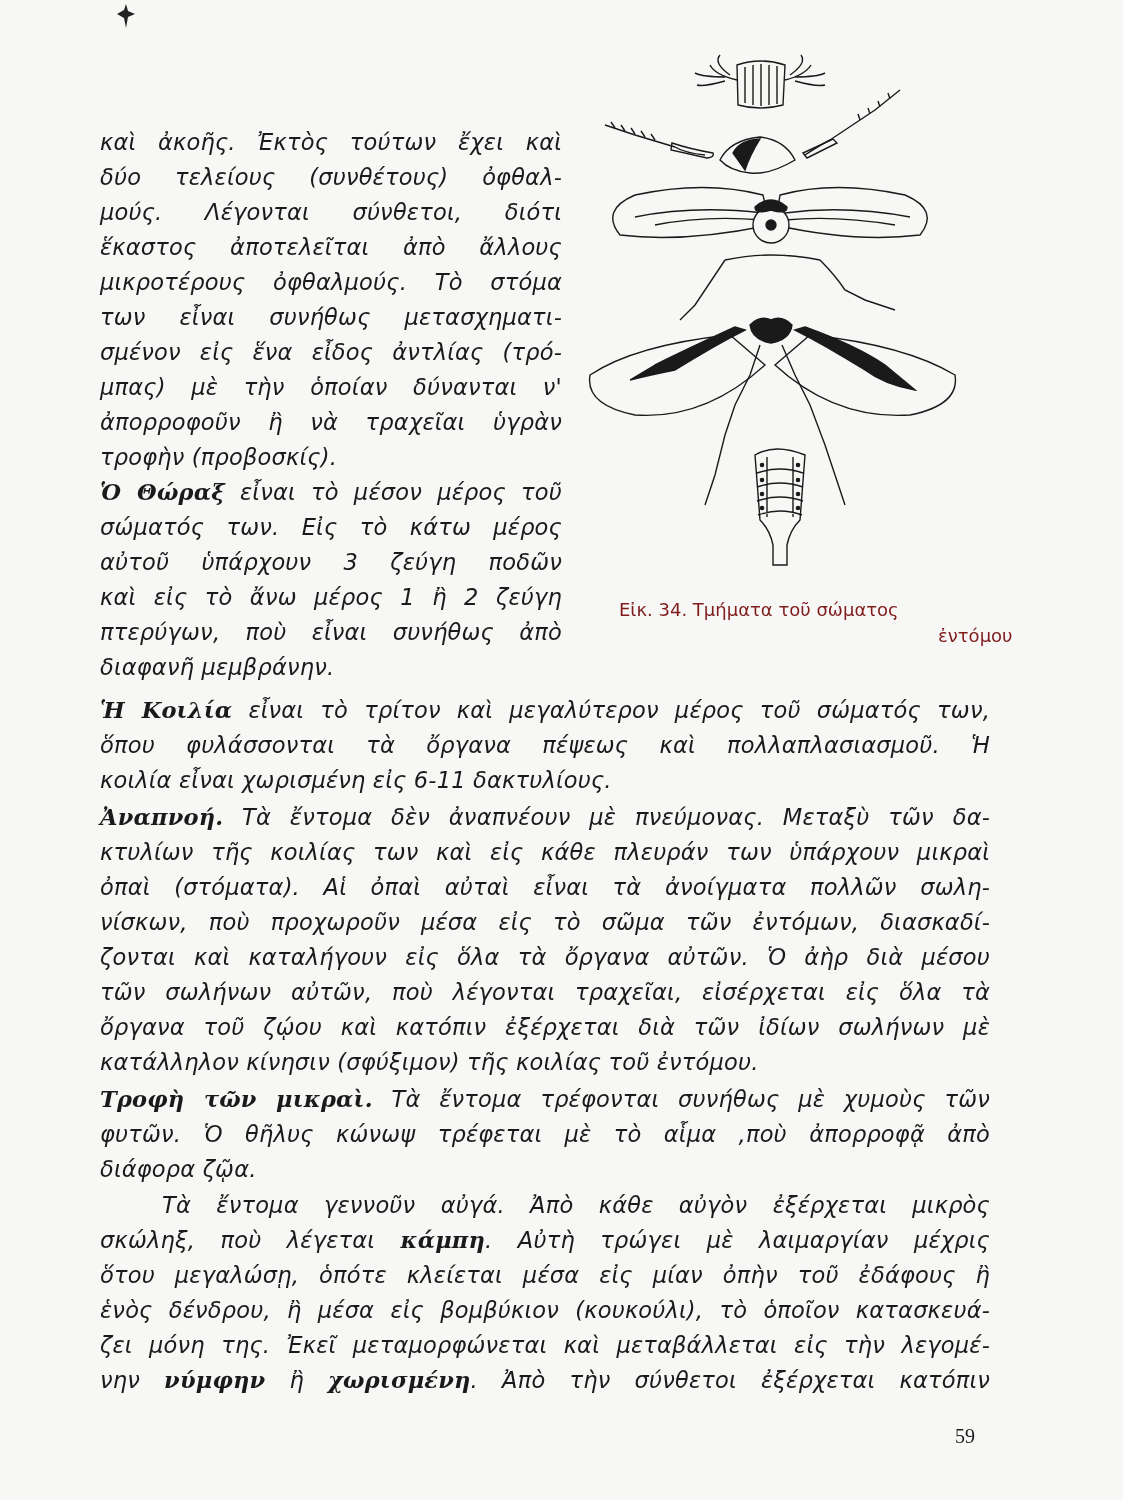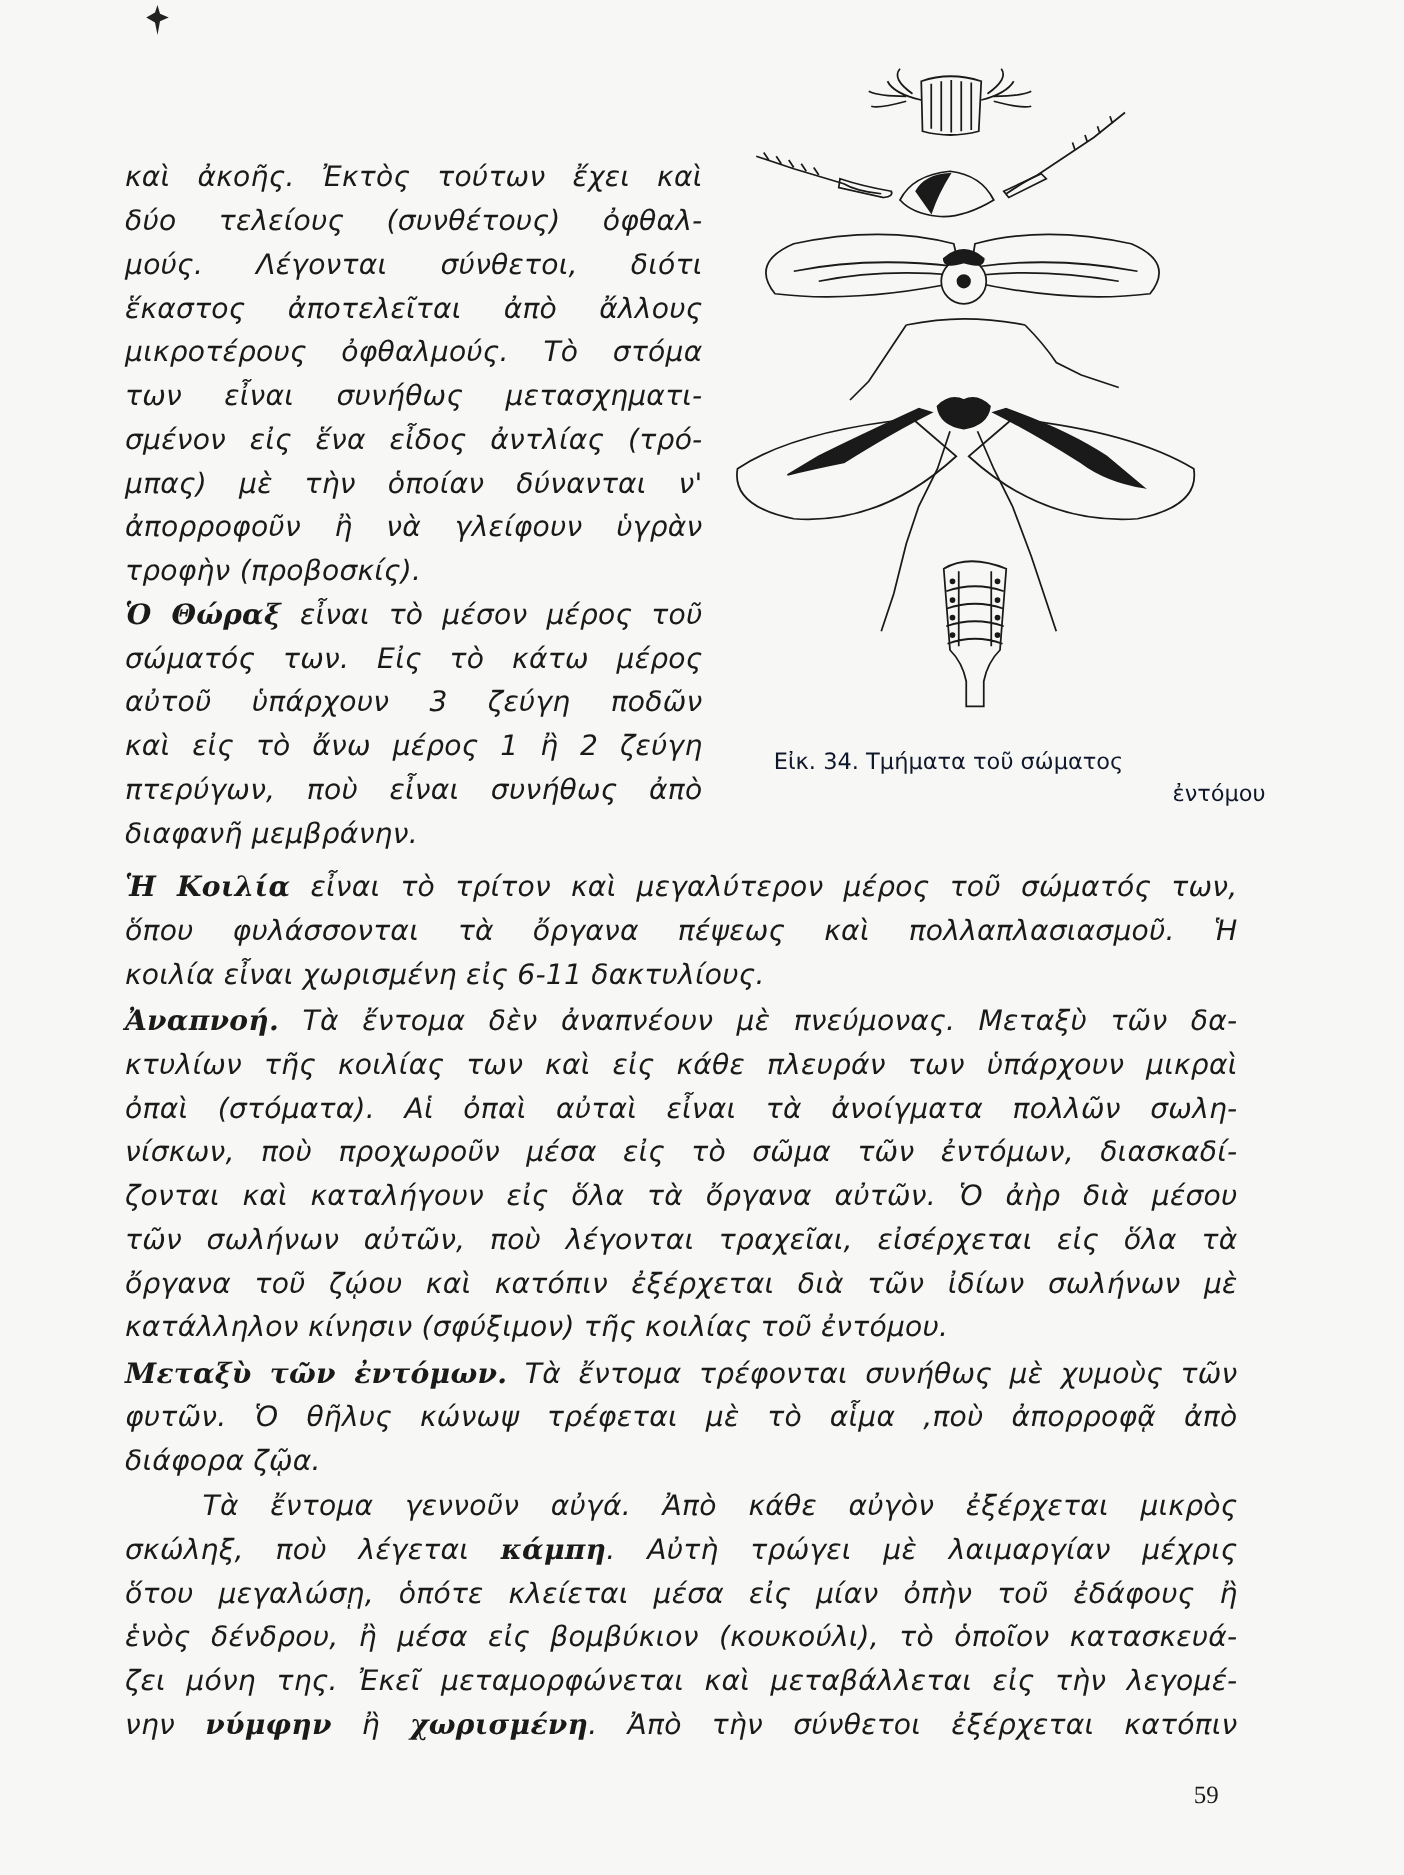--- a/index.html
+++ b/index.html
@@ -13,21 +13,21 @@
   .line {
     position: absolute; white-space: nowrap;
     font-size: 22.5px; line-height: 30px; letter-spacing: 0.2px; font-style: italic;
   }
   .col-left .line { left: 100px; }
   .full .line { left: 100px; }
   .bold { font-family: "DejaVu Serif", serif; font-weight: bold; }
   .figure { position: absolute; left: 575px; top: 45px; width: 445px; height: 555px; }
   .caption {
     position: absolute; font-size: 18px; line-height: 26px; white-space: nowrap;
-    color: #0f172a;
+    color: #7f1d1d;
   }
   .page-number {
     position: absolute; left: 955px; top: 1425px; font-size: 20px;
     font-family: "Liberation Serif", serif;
   }
   .j { display: inline-block; text-align: justify; text-align-last: justify; }
 </style>
 </head>
 <body>
 
@@ -37,21 +37,21 @@
 
 <div class="col-left">
   <div class="line j" style="top:127px;width:462px">καὶ ἀκοῆς. Ἐκτὸς τούτων ἔχει καὶ</div>
   <div class="line j" style="top:162px;width:462px">δύο τελείους (συνθέτους) ὀφθαλ-</div>
   <div class="line j" style="top:197px;width:462px">μούς. Λέγονται σύνθετοι, διότι</div>
   <div class="line j" style="top:232px;width:462px">ἕκαστος ἀποτελεῖται ἀπὸ ἄλλους</div>
   <div class="line j" style="top:267px;width:462px">μικροτέρους ὀφθαλμούς. Τὸ στόμα</div>
   <div class="line j" style="top:302px;width:462px">των εἶναι συνήθως μετασχηματι-</div>
   <div class="line j" style="top:337px;width:462px">σμένον εἰς ἕνα εἶδος ἀντλίας (τρό-</div>
   <div class="line j" style="top:372px;width:462px">μπας) μὲ τὴν ὁποίαν δύνανται ν'</div>
-  <div class="line j" style="top:407px;width:462px">ἀπορροφοῦν ἢ νὰ γλείφουν ὑγρὰν</div>
+  <div class="line j" style="top:407px;width:462px">ἀπορροφοῦν ἢ νὰ τραχεῖαι ὑγρὰν</div>
   <div class="line" style="top:442px">τροφὴν (προβοσκίς).</div>
 
   <div class="line j" style="top:477px;width:462px"><span class="bold">Ὁ Θώραξ</span><span> εἶναι τὸ μέσον μέρος τοῦ</span></div>
   <div class="line j" style="top:512px;width:462px">σώματός των. Εἰς τὸ κάτω μέρος</div>
   <div class="line j" style="top:547px;width:462px">αὐτοῦ ὑπάρχουν 3 ζεύγη ποδῶν</div>
   <div class="line j" style="top:582px;width:462px">καὶ εἰς τὸ ἄνω μέρος 1 ἢ 2 ζεύγη</div>
   <div class="line j" style="top:617px;width:462px">πτερύγων, ποὺ εἶναι συνήθως ἀπὸ</div>
   <div class="line" style="top:652px">διαφανῆ μεμβράνην.</div>
 </div>
 
@@ -117,21 +117,21 @@
 
   <div class="line j" style="top:802px;width:890px"><span class="bold">Ἀναπνοή.</span><span> Τὰ ἔντομα δὲν ἀναπνέουν μὲ πνεύμονας. Μεταξὺ τῶν δα-</span></div>
   <div class="line j" style="top:837px;width:890px">κτυλίων τῆς κοιλίας των καὶ εἰς κάθε πλευράν των ὑπάρχουν μικραὶ</div>
   <div class="line j" style="top:872px;width:890px">ὀπαὶ (στόματα). Αἱ ὀπαὶ αὐταὶ εἶναι τὰ ἀνοίγματα πολλῶν σωλη-</div>
   <div class="line j" style="top:907px;width:890px">νίσκων, ποὺ προχωροῦν μέσα εἰς τὸ σῶμα τῶν ἐντόμων, διασκαδί-</div>
   <div class="line j" style="top:942px;width:890px">ζονται καὶ καταλήγουν εἰς ὅλα τὰ ὄργανα αὐτῶν. Ὁ ἀὴρ διὰ μέσου</div>
   <div class="line j" style="top:977px;width:890px">τῶν σωλήνων αὐτῶν, ποὺ λέγονται τραχεῖαι, εἰσέρχεται εἰς ὅλα τὰ</div>
   <div class="line j" style="top:1012px;width:890px">ὄργανα τοῦ ζῴου καὶ κατόπιν ἐξέρχεται διὰ τῶν ἰδίων σωλήνων μὲ</div>
   <div class="line" style="top:1047px">κατάλληλον κίνησιν (σφύξιμον) τῆς κοιλίας τοῦ ἐντόμου.</div>
 
-  <div class="line j" style="top:1084px;width:890px"><span class="bold">Μεταξὺ τῶν ἐντόμων.</span><span> Τὰ ἔντομα τρέφονται συνήθως μὲ χυμοὺς τῶν</span></div>
+  <div class="line j" style="top:1084px;width:890px"><span class="bold">Τροφὴ τῶν μικραὶ.</span><span> Τὰ ἔντομα τρέφονται συνήθως μὲ χυμοὺς τῶν</span></div>
   <div class="line j" style="top:1119px;width:890px">φυτῶν. Ὁ θῆλυς κώνωψ τρέφεται μὲ τὸ αἷμα ,ποὺ ἀπορροφᾷ ἀπὸ</div>
   <div class="line" style="top:1154px">διάφορα ζῷα.</div>
 
   <div class="line j" style="top:1190px;left:162px;width:828px">Τὰ ἔντομα γεννοῦν αὐγά. Ἀπὸ κάθε αὐγὸν ἐξέρχεται μικρὸς</div>
   <div class="line j" style="top:1225px;width:890px"><span>σκώληξ, ποὺ λέγεται </span><span class="bold">κάμπη</span><span>. Αὐτὴ τρώγει μὲ λαιμαργίαν μέχρις</span></div>
   <div class="line j" style="top:1260px;width:890px">ὅτου μεγαλώσῃ, ὁπότε κλείεται μέσα εἰς μίαν ὀπὴν τοῦ ἐδάφους ἢ</div>
   <div class="line j" style="top:1295px;width:890px">ἑνὸς δένδρου, ἢ μέσα εἰς βομβύκιον (κουκούλι), τὸ ὁποῖον κατασκευά-</div>
   <div class="line j" style="top:1330px;width:890px">ζει μόνη της. Ἐκεῖ μεταμορφώνεται καὶ μεταβάλλεται εἰς τὴν λεγομέ-</div>
   <div class="line j" style="top:1365px;width:890px"><span>νην </span><span class="bold">νύμφην</span><span> ἢ </span><span class="bold">χωρισμένη</span><span>. Ἀπὸ τὴν σύνθετοι ἐξέρχεται κατόπιν</span></div>
 </div>

